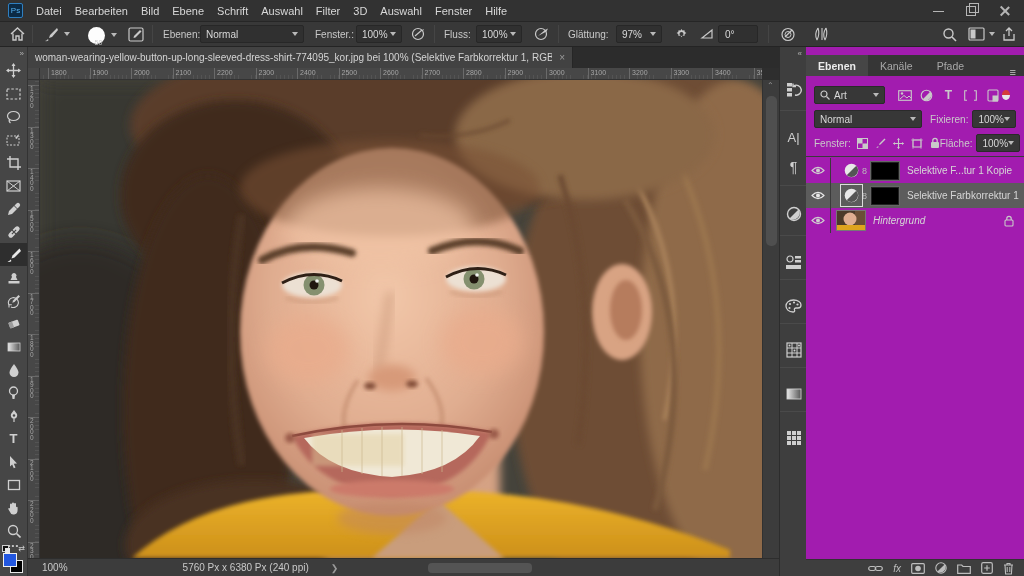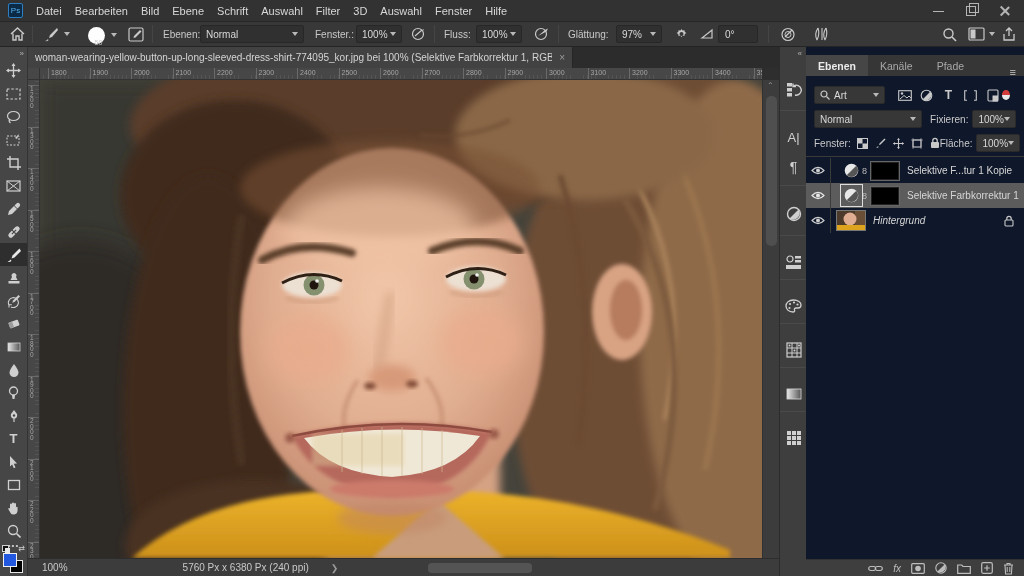--- a/index.html
+++ b/index.html
@@ -74,21 +74,21 @@
   #statarrow{font-size:9px;color:#9a9a9a;margin-left:22px;}
   #hthumb{position:absolute;left:400px;top:4px;width:104px;height:10px;background:#545454;border-radius:4px;}
 
   
   #dockstrip{left:779px;top:47px;width:27px;height:529px;background:#3e3e3e;border-left:1px solid #2c2c2c;}
   #ds-collapse{position:absolute;top:2px;right:4px;font-size:8px;color:#b0b0b0;}
   .dicon{position:absolute;left:0;width:27px;height:30px;display:flex;align-items:center;justify-content:center;color:#cfcfcf;font-size:12px;}
   .dsep{position:absolute;left:0;width:27px;height:1px;background:#2f2f2f;border-bottom:1px solid #4a4a4a;}
 
   
-  #rightpanel{left:806px;top:47px;width:218px;height:529px;background:#0f172a;}
+  #rightpanel{left:806px;top:47px;width:218px;height:529px;background:#a21caf;}
   #ptabs{position:absolute;left:0;top:8px;width:218px;height:21px;background:#363636;display:flex;align-items:flex-end;}
   .ptab{height:21px;display:flex;align-items:center;padding:0 12px;font-size:10.5px;color:#a8a8a8;background:#363636;}
   .ptab.active{background:#464646;color:#ececec;font-weight:bold;}
   #pmenu{margin-left:auto;margin-right:8px;color:#c9c9c9;font-size:11px;line-height:8px;}
   .prow{position:absolute;left:0;width:218px;display:flex;align-items:center;}
   .psel{background:#373737;border:1px solid #2a2a2a;border-radius:2px;height:18px;display:flex;align-items:center;padding:0 5px;font-size:10px;color:#d9d9d9;}
   .ficon{width:19px;height:17px;display:flex;align-items:center;justify-content:center;color:#c9c9c9;}
   #ftoggle{width:10px;height:10px;border-radius:50%;background:linear-gradient(#e8e8e8 45%,#d43c3c 45%);margin-left:auto;margin-right:6px;transform:rotate(180deg);}
   .llbl{font-size:10px;color:#c9c9c9;}
   #lockicons{display:flex;gap:7px;align-items:center;margin-left:6px;color:#c9c9c9;}

